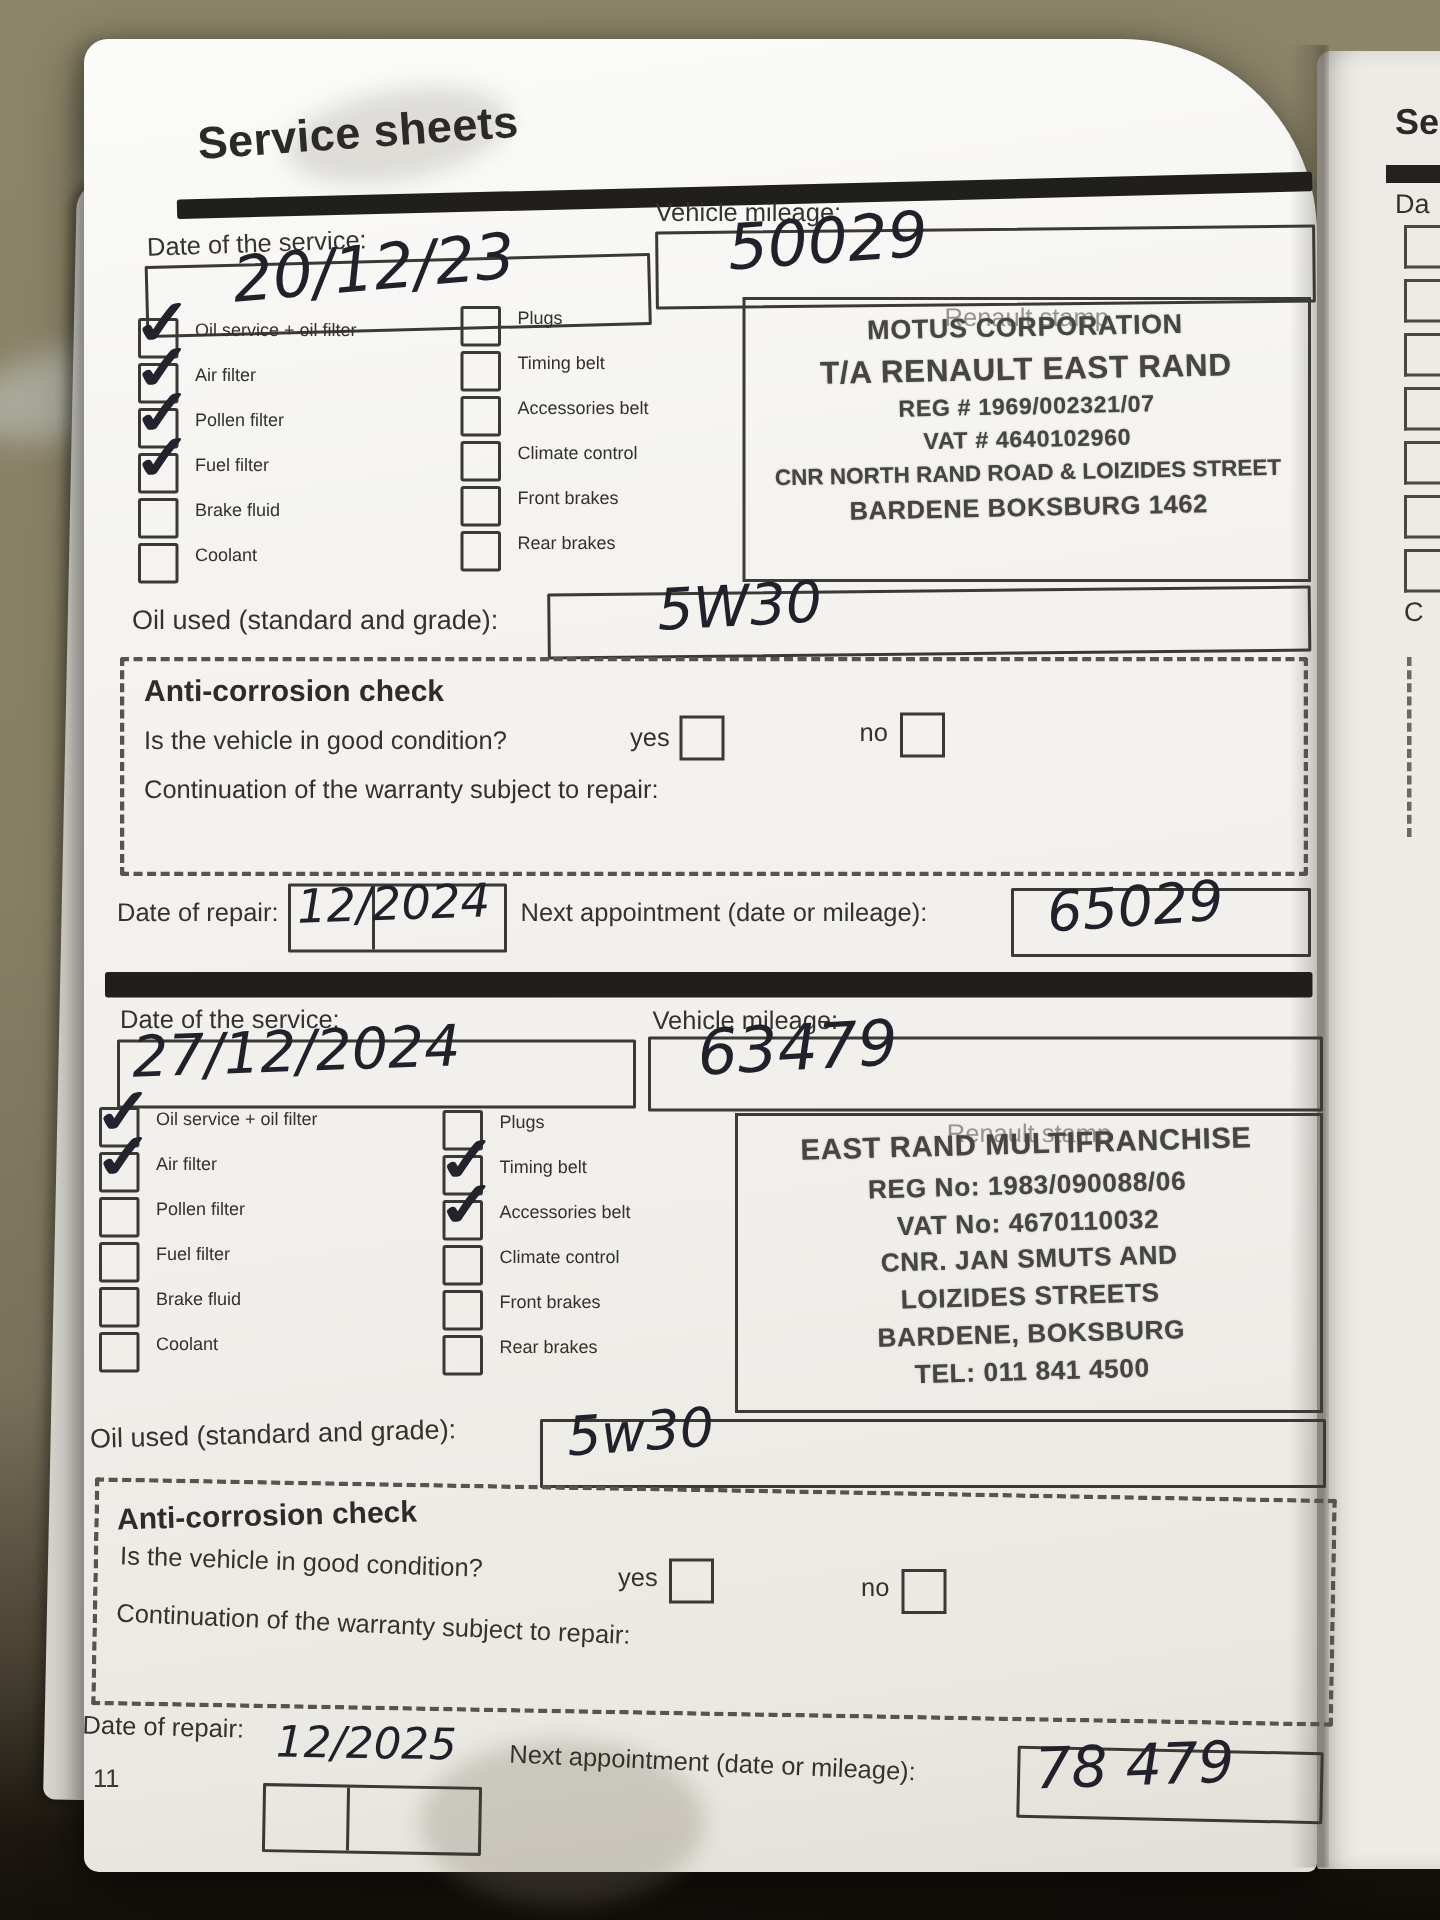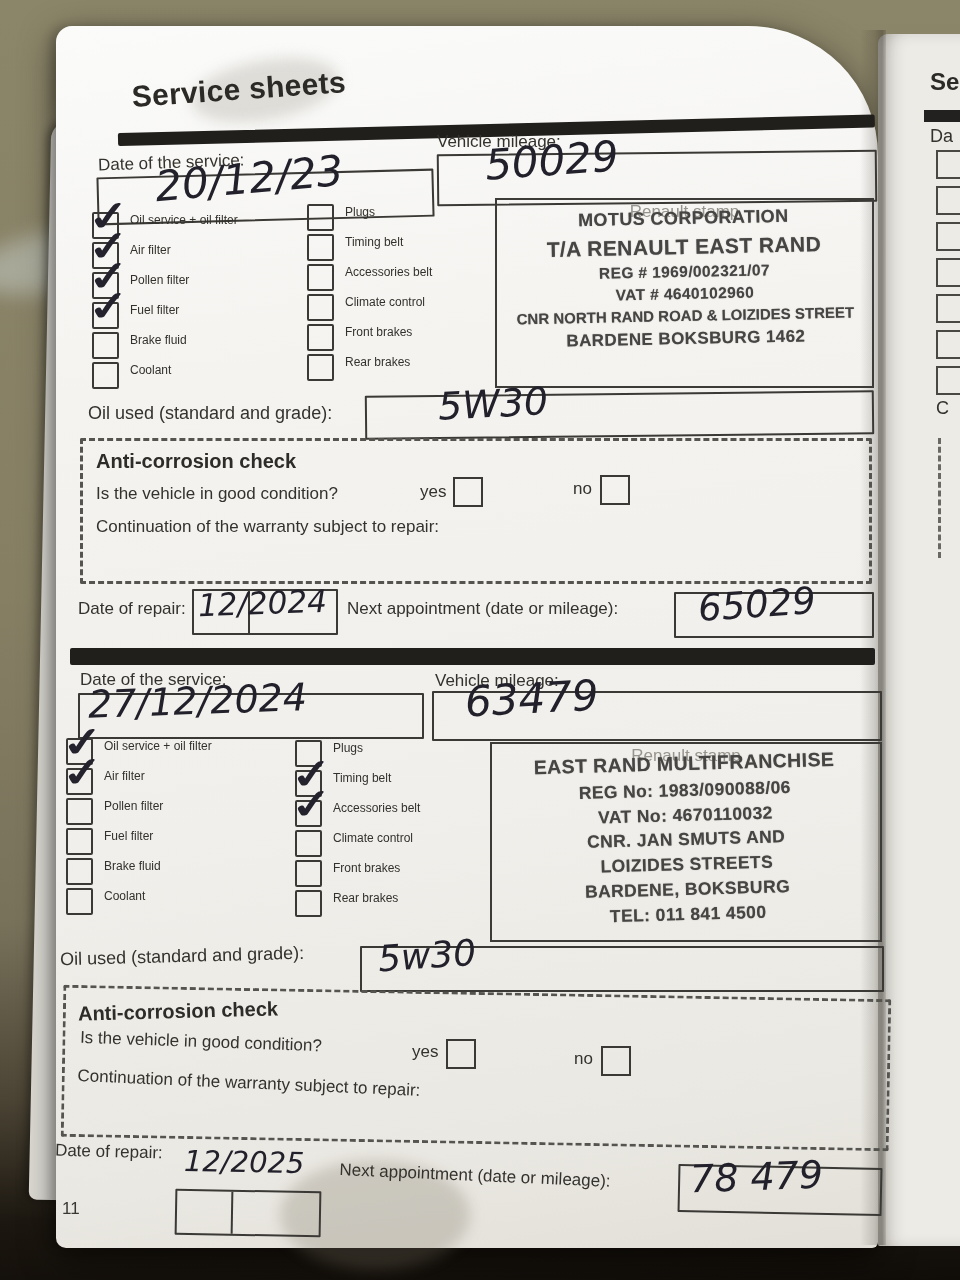--- a/index.html
+++ b/index.html
@@ -277,21 +277,21 @@
     <div class="abs yn-box" style="left:601px;top:1046px;"></div>
     <div class="abs lbl" style="left:78px;top:1066px;transform:rotate(2.5deg);transform-origin:left top;">Continuation of the warranty subject to repair:</div>
 
     <div class="abs lbl" style="left:55px;top:1142px;transform:rotate(1.5deg);">Date of repair:</div>
     <div class="abs box small-split" style="left:175px;top:1144px;width:142px;height:42px;transform:rotate(1deg);"></div>
     <div class="abs hw" style="left:184px;top:1148px;font-size:29px;transform:rotate(1deg);">12/2025</div>
     <div class="abs lbl" style="left:340px;top:1160px;transform:rotate(2.5deg);transform-origin:left top;">Next appointment (date or mileage):</div>
     <div class="abs box" style="left:678px;top:1166px;width:200px;height:44px;transform:rotate(1.2deg);"></div>
     <div class="abs hw" style="left:690px;top:1158px;font-size:38px;transform:rotate(-2deg);">78 479</div>
 
-    <div class="abs pagenum" style="left:62px;top:1176px;margin-top:23px;">11</div>
+    <div class="abs pagenum" style="left:62px;top:1176px;">11</div>
 
     <div class="abs" style="left:930px;top:68px;font-size:24px;font-weight:bold;color:#2c2a27;">Se</div>
     <div class="abs np-bar" style="left:924px;top:110px;width:36px;height:12px;"></div>
     <div class="abs lbl" style="left:930px;top:126px;font-size:18px;">Da</div>
     <div class="abs" style="left:936px;top:150px;">
       <div class="np-box"></div>
         <div class="np-box"></div>
         <div class="np-box"></div>
       <div class="np-box"></div>
         <div class="np-box"></div>

